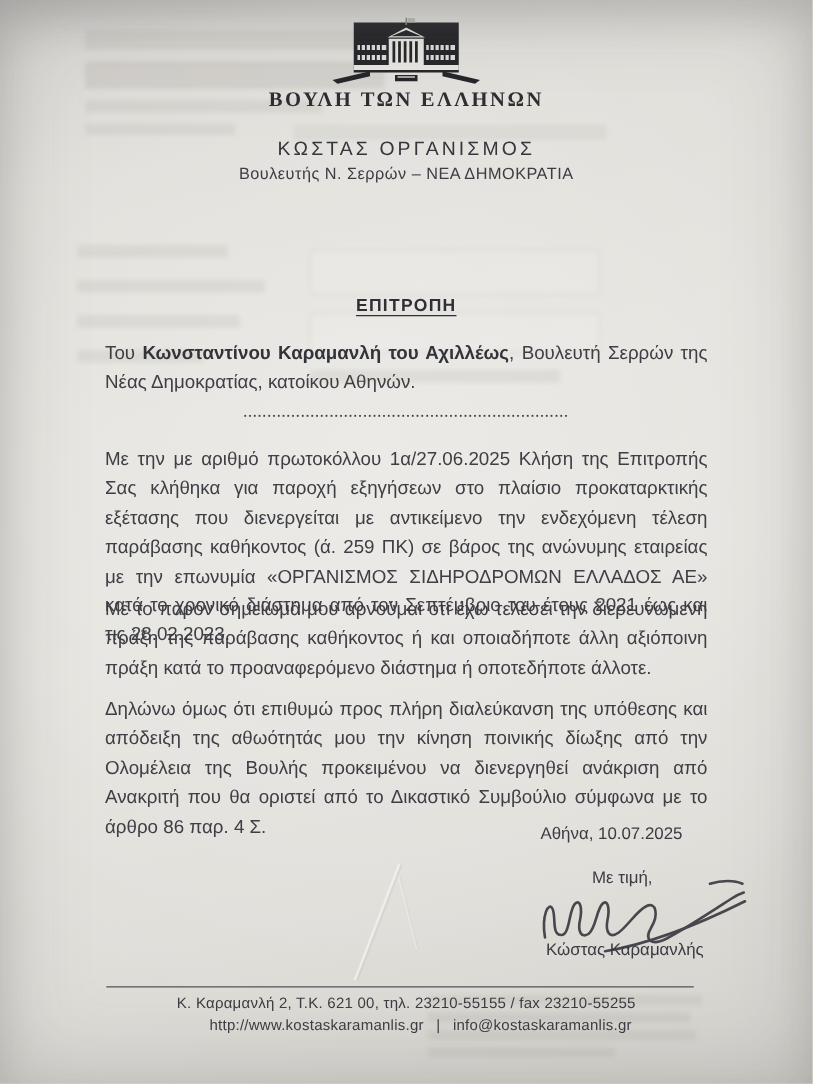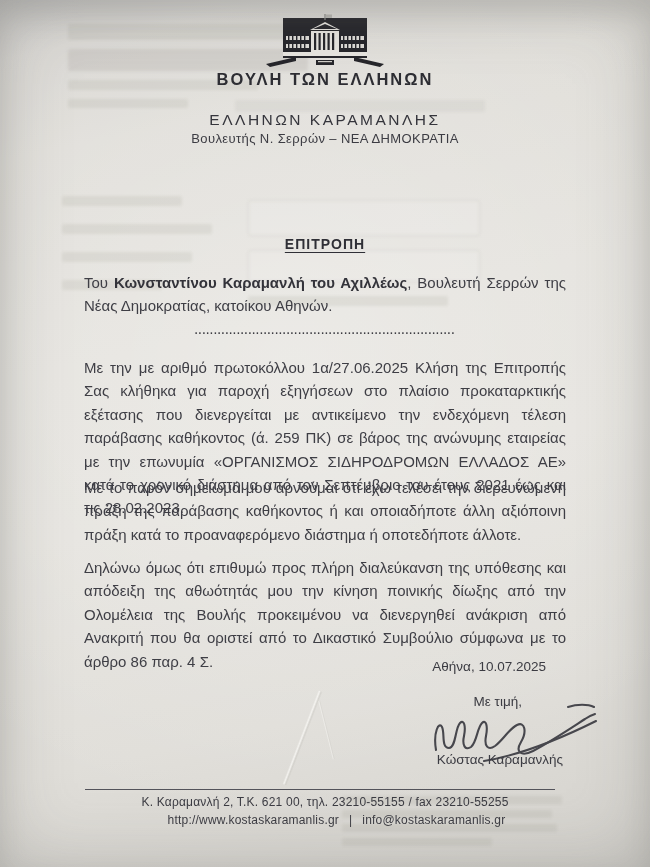--- a/index.html
+++ b/index.html
@@ -18,21 +18,21 @@
   .vignette{position:absolute;inset:0;pointer-events:none;
     box-shadow:inset 0 0 70px rgba(96,96,92,0.28), inset 0 14px 26px rgba(110,110,106,0.18);}
   
   .ghost{position:absolute;pointer-events:none;filter:blur(1.6px);}
   .ghost .bar{background:rgba(148,146,138,0.14);border-radius:2px;margin-bottom:9px;}
   .ghost .box{border:1px solid rgba(148,146,138,0.18);border-radius:3px;background:rgba(255,255,255,0.10);}
   .crease{position:absolute;pointer-events:none;background:linear-gradient(90deg,rgba(255,255,255,0.0),rgba(250,249,246,0.75),rgba(190,188,182,0.35),rgba(255,255,255,0));}
   
   .abs{position:absolute;}
   .centered{left:0;right:0;text-align:center;}
-  .parl-title{top:70px;font-family:Liberation Sans, sans-serif;
+  .parl-title{top:70px;font-family:Liberation Serif, serif;
     font-weight:700;font-size:16.5px;letter-spacing:2px;color:#2d2d33;}
   .author-name{top:111px;font-size:15.5px;letter-spacing:2.5px;color:#35353c;}
   .author-role{top:131px;font-size:13px;letter-spacing:0.4px;color:#3c3c43;}
   .recipient{top:182px;font-size:13.4px;font-weight:700;color:#2f2f36;letter-spacing:0.1px;}
   .doc-title{top:236px;font-size:14px;font-weight:700;text-decoration:underline;
     text-underline-offset:3px;letter-spacing:1px;color:#2f2f36;}
   .bodytext{left:84px;width:482px;font-size:15px;line-height:23.4px;
     text-align:justify;color:#3e3e45;margin:0;}
   .bodytext b{color:#33333a;}
   .dots{top:328px;font-size:10px;font-weight:700;letter-spacing:0.5px;color:#3c3c42;}
@@ -122,21 +122,21 @@
       <rect x="17" y="38" width="84" height="4" fill="#e6e4df"></rect>
 
       <polygon points="0,50 30,43 30,47 4,53" fill="#26262b"></polygon>
       <polygon points="118,50 88,43 88,47 114,53" fill="#26262b"></polygon>
       <polygon points="50,46 68,46 68,51 50,51" fill="#26262b"></polygon>
       <rect x="52" y="47" width="14" height="1.2" fill="#cfcdc8"></rect>
     </svg>
   </div>
 
   <div class="abs centered parl-title">ΒΟΥΛΗ ΤΩΝ ΕΛΛΗΝΩΝ</div>
-  <div class="abs centered author-name">ΕΛΛΗΝΩΝ ΚΑΡΑΜΑΝΛΗΣ</div>
+  <div class="abs centered author-name">ΚΩΣΤΑΣ ΟΡΓΑΝΙΣΜΟΣ</div>
   <div class="abs centered author-role">Βουλευτής Ν. Σερρών – ΝΕΑ ΔΗΜΟΚΡΑΤΙΑ</div>
 
   <div class="abs centered doc-title">ΕΠΙΤΡΟΠΗ</div>
 
   <p class="abs bodytext" style="top:271px;"><span>Του </span><b>Κωνσταντίνου Καραμανλή του Αχιλλέως</b><span>, Βουλευτή Σερρών της Νέας Δημοκρατίας, κατοίκου Αθηνών.</span></p>
 
   <div class="abs centered dots">····································································</div>
 
   <p class="abs bodytext" style="top:356px;">Με την με αριθμό πρωτοκόλλου 1α/27.06.2025 Κλήση της Επιτροπής Σας κλήθηκα για παροχή εξηγήσεων στο πλαίσιο προκαταρκτικής εξέτασης που διενεργείται με αντικείμενο την ενδεχόμενη τέλεση παράβασης καθήκοντος (ά. 259 ΠΚ) σε βάρος της ανώνυμης εταιρείας με την επωνυμία «ΟΡΓΑΝΙΣΜΟΣ ΣΙΔΗΡΟΔΡΟΜΩΝ ΕΛΛΑΔΟΣ ΑΕ» κατά το χρονικό διάστημα από τον Σεπτέμβριο του έτους 2021 έως και τις 28.02.2023.</p>
   <p class="abs bodytext" style="top:476px;">Με το παρόν σημείωμά μου αρνούμαι ότι έχω τελέσει την διερευνώμενη πράξη της παράβασης καθήκοντος ή και οποιαδήποτε άλλη αξιόποινη πράξη κατά το προαναφερόμενο διάστημα ή οποτεδήποτε άλλοτε.</p>

